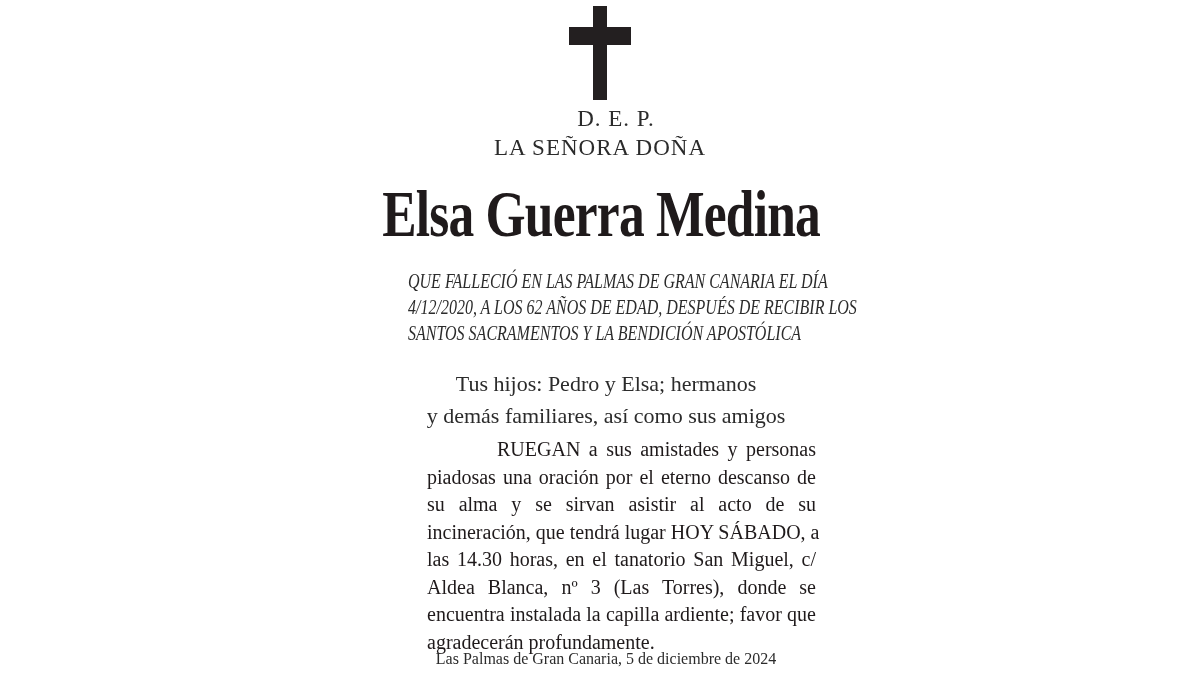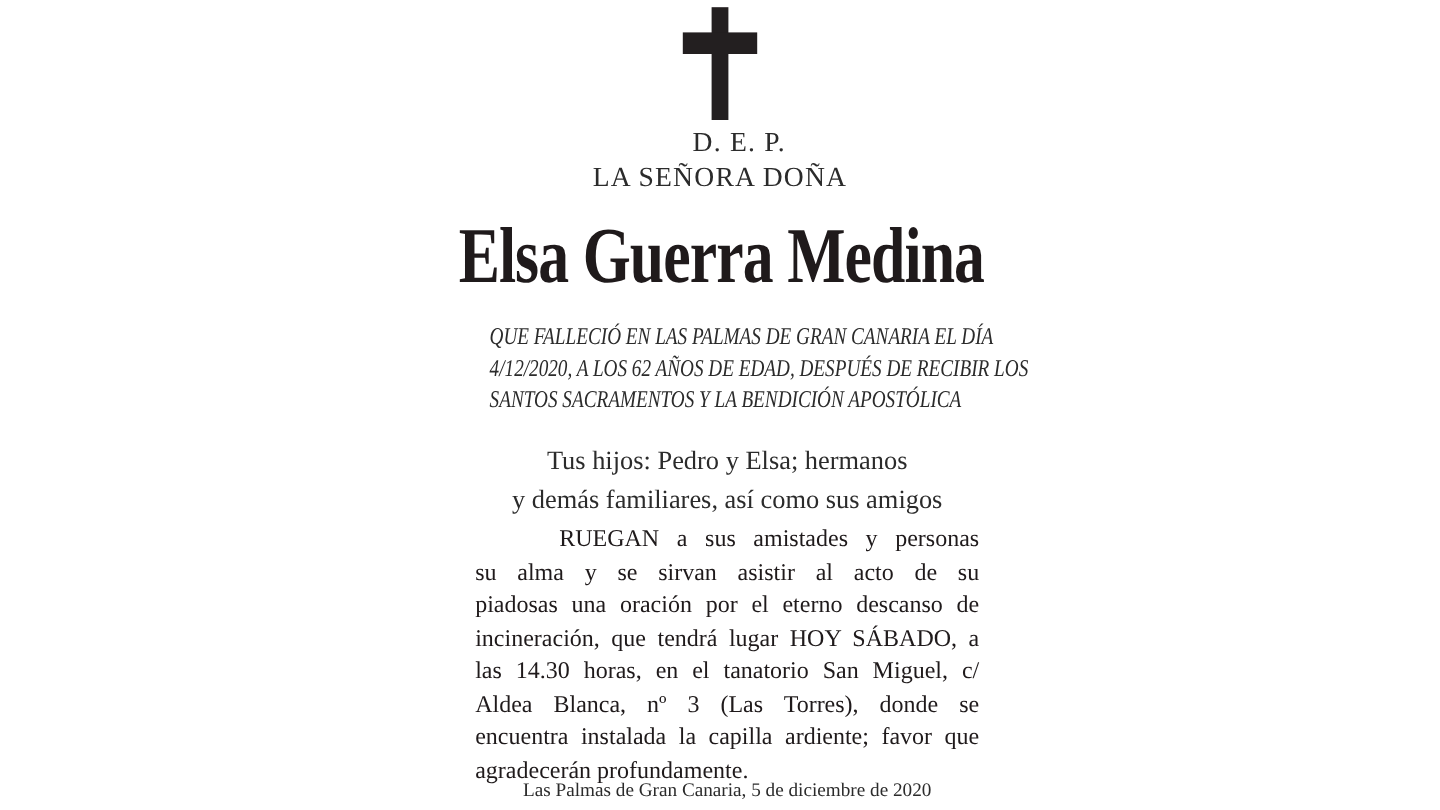--- a/index.html
+++ b/index.html
@@ -105,20 +105,21 @@
       width: 420px;
       font-size: 20px;
       line-height: 27.5px;
       color: #1f1a1b;
     }
     .request span {
       display: block;
       white-space: nowrap;
       text-align: justify;
       text-align-last: justify;
+      margin-left: 31px;
     }
     .request span.first {
       padding-left: 70px;
     }
     .request span.last {
       text-align-last: left;
     }
     .signoff {
       position: absolute;
       left: 396px;
@@ -148,22 +149,22 @@
   <span>SANTOS SACRAMENTOS Y LA BENDICIÓN APOSTÓLICA</span>
 </div>
 
 <div class="family">
   <span>Tus hijos: Pedro y Elsa; hermanos</span>
   <span>y demás familiares, así como sus amigos</span>
 </div>
 
 <div class="request">
   <span class="first">RUEGAN a sus amistades y personas</span>
+  <span>piadosas una oración por el eterno descanso de</span>
   <span>su alma y se sirvan asistir al acto de su</span>
-  <span>piadosas una oración por el eterno descanso de</span>
   <span>incineración, que tendrá lugar HOY SÁBADO, a</span>
   <span>las 14.30 horas, en el tanatorio San Miguel, c/</span>
   <span>Aldea Blanca, nº 3 (Las Torres), donde se</span>
   <span>encuentra instalada la capilla ardiente; favor que</span>
   <span class="last">agradecerán profundamente.</span>
 </div>
 
-<div class="signoff">Las Palmas de Gran Canaria, 5 de diciembre de 2020</div>
+<div class="signoff">Las Palmas de Gran Canaria, 5 de diciembre de 2024</div>
 
 </body></html>

